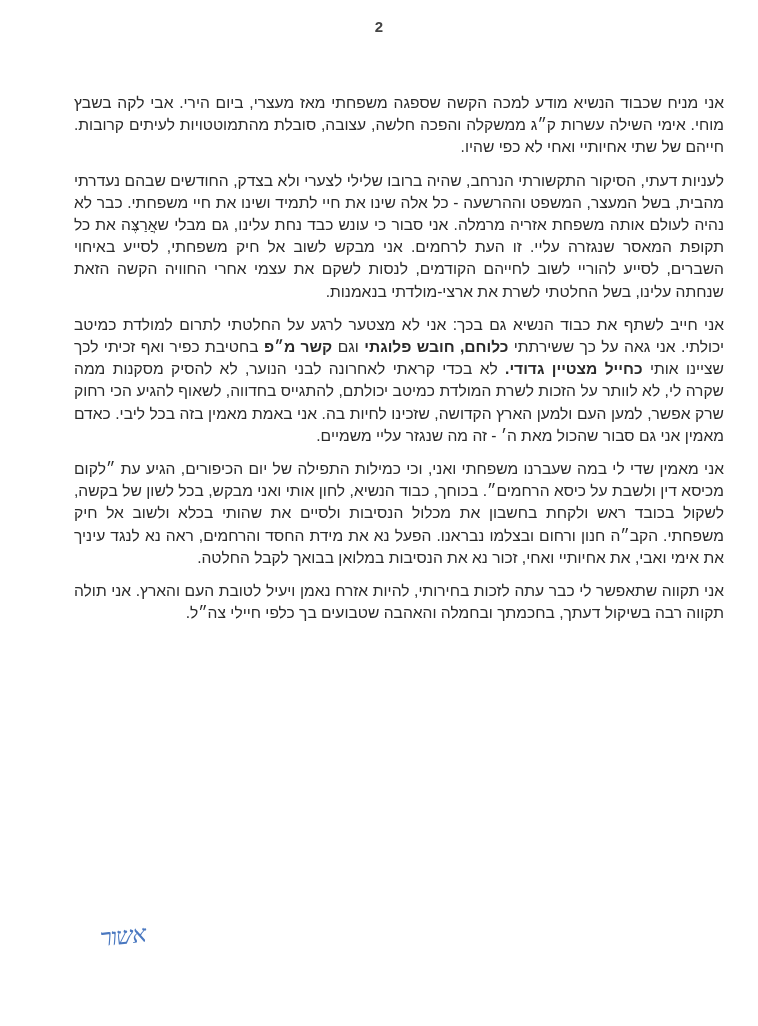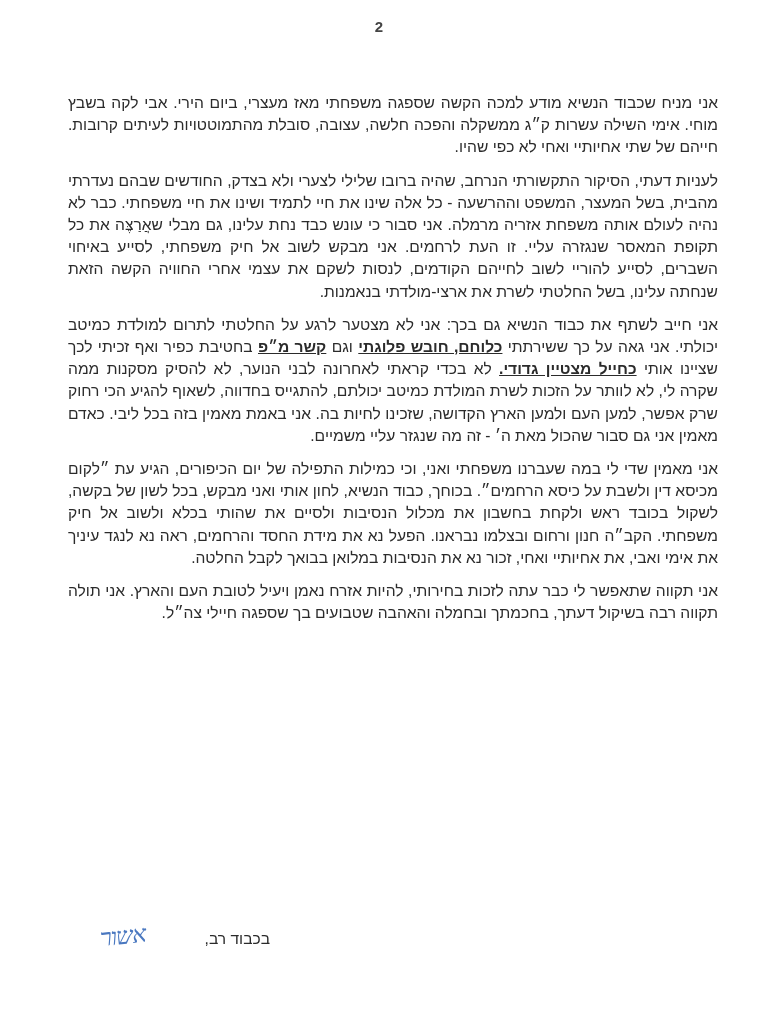--- a/index.html
+++ b/index.html
@@ -21,33 +21,32 @@
       left: 0;
       width: 758px;
       text-align: center;
       font-size: 15px;
       font-weight: bold;
       color: #444;
     }
     .letter-body {
       position: absolute;
       top: 92px;
-      left: 68px;
+      left: 74px;
       width: 650px;
       direction: rtl;
       text-align: justify;
       font-size: 15.6px;
       line-height: 22.2px;
     }
     .paragraph {
       margin: 0 0 11px 0;
     }
     .bold {
       font-weight: bold;
-      text-decoration: underline;
     }
     .closing {
       position: absolute;
       top: 925px;
       left: 130px;
       width: 140px;
       direction: rtl;
       text-align: right;
       font-size: 15.6px;
       line-height: 28px;
@@ -77,21 +76,20 @@
   <p class="paragraph">
     <span>לעניות דעתי, הסיקור התקשורתי הנרחב, שהיה ברובו שלילי לצערי ולא בצדק, החודשים שבהם נעדרתי מהבית, בשל המעצר, המשפט וההרשעה - כל אלה שינו את חיי לתמיד ושינו את חיי משפחתי. כבר לא נהיה לעולם אותה משפחת אזריה מרמלה. אני סבור כי עונש כבד נחת עלינו, גם מבלי שאֲרַצֶּה את כל תקופת המאסר שנגזרה עליי. זו העת לרחמים. אני מבקש לשוב אל חיק משפחתי, לסייע באיחוי השברים, לסייע להוריי לשוב לחייהם הקודמים, לנסות לשקם את עצמי אחרי החוויה הקשה הזאת שנחתה עלינו, בשל החלטתי לשרת את ארצי-מולדתי בנאמנות.</span>
   </p>
   <p class="paragraph">
     <span>אני חייב לשתף את כבוד הנשיא גם בכך: אני לא מצטער לרגע על החלטתי לתרום למולדת כמיטב יכולתי. אני גאה על כך ששירתתי </span><span class="bold">כלוחם, חובש פלוגתי</span><span> וגם </span><span class="bold">קשר מ״פ</span><span> בחטיבת כפיר ואף זכיתי לכך שציינו אותי </span><span class="bold">כחייל מצטיין גדודי.</span><span> לא בכדי קראתי לאחרונה לבני הנוער, לא להסיק מסקנות ממה שקרה לי, לא לוותר על הזכות לשרת המולדת כמיטב יכולתם, להתגייס בחדווה, לשאוף להגיע הכי רחוק שרק אפשר, למען העם ולמען הארץ הקדושה, שזכינו לחיות בה. אני באמת מאמין בזה בכל ליבי. כאדם מאמין אני גם סבור שהכול מאת ה׳ - זה מה שנגזר עליי משמיים.</span>
   </p>
   <p class="paragraph">
     <span>אני מאמין שדי לי במה שעברנו משפחתי ואני, וכי כמילות התפילה של יום הכיפורים, הגיע עת ״לקום מכיסא דין ולשבת על כיסא הרחמים״. בכוחך, כבוד הנשיא, לחון אותי ואני מבקש, בכל לשון של בקשה, לשקול בכובד ראש ולקחת בחשבון את מכלול הנסיבות ולסיים את שהותי בכלא ולשוב אל חיק משפחתי. הקב״ה חנון ורחום ובצלמו נבראנו. הפעל נא את מידת החסד והרחמים, ראה נא לנגד עיניך את אימי ואבי, את אחיותיי ואחי, זכור נא את הנסיבות במלואן בבואך לקבל החלטה.</span>
   </p>
   <p class="paragraph">
-    <span>אני תקווה שתאפשר לי כבר עתה לזכות בחירותי, להיות אזרח נאמן ויעיל לטובת העם והארץ. אני תולה תקווה רבה בשיקול דעתך, בחכמתך ובחמלה והאהבה שטבועים בך שספגה חיילי צה״ל.</span>
+    <span>אני תקווה שתאפשר לי כבר עתה לזכות בחירותי, להיות אזרח נאמן ויעיל לטובת העם והארץ. אני תולה תקווה רבה בשיקול דעתך, בחכמתך ובחמלה והאהבה שטבועים בך כלפי חיילי צה״ל.</span>
   </p>
 </div>
 
 <div class="closing">
-  <div>בכבוד רב,</div>
 </div>
 
 <div class="signature">אשור</div>
 
 </body></html>

